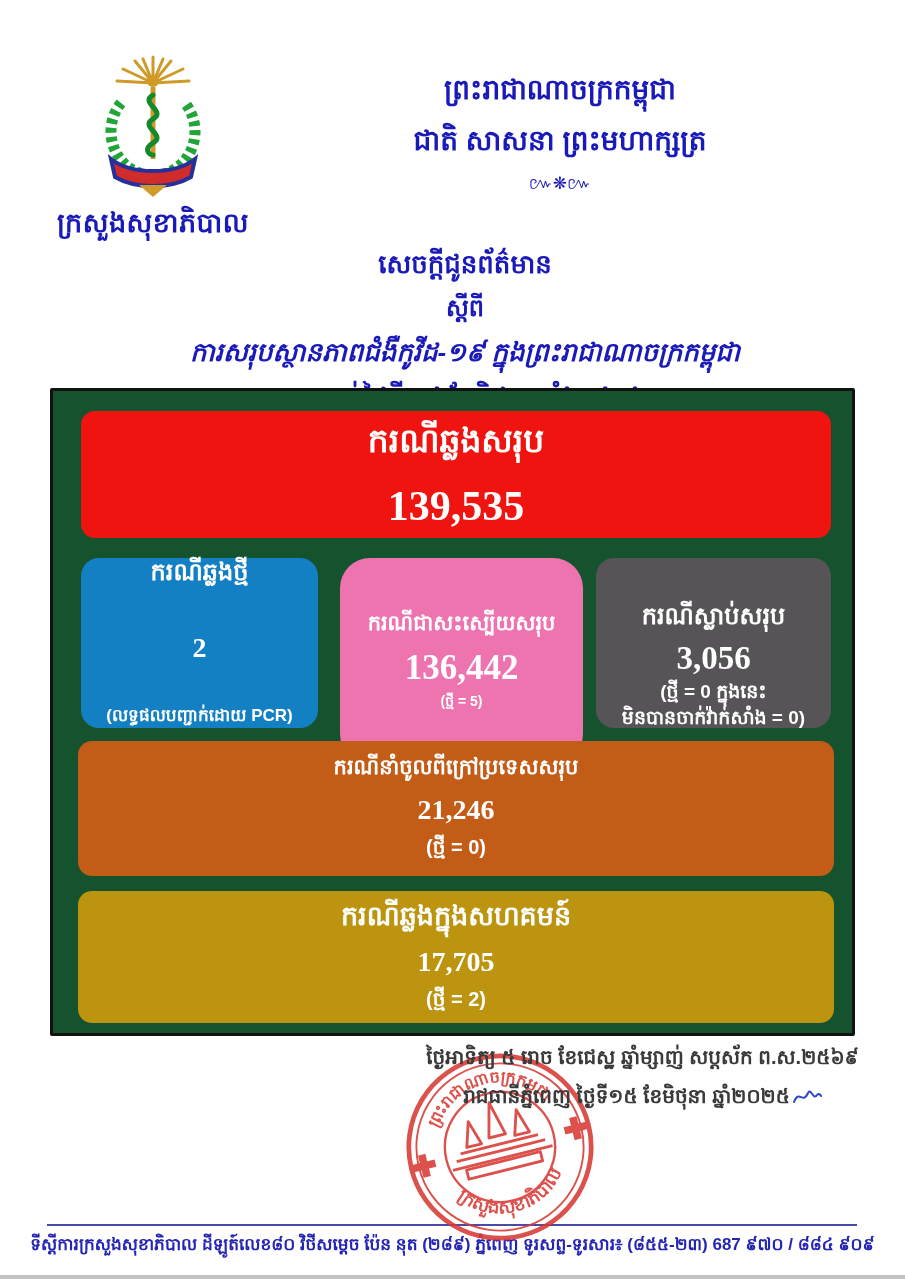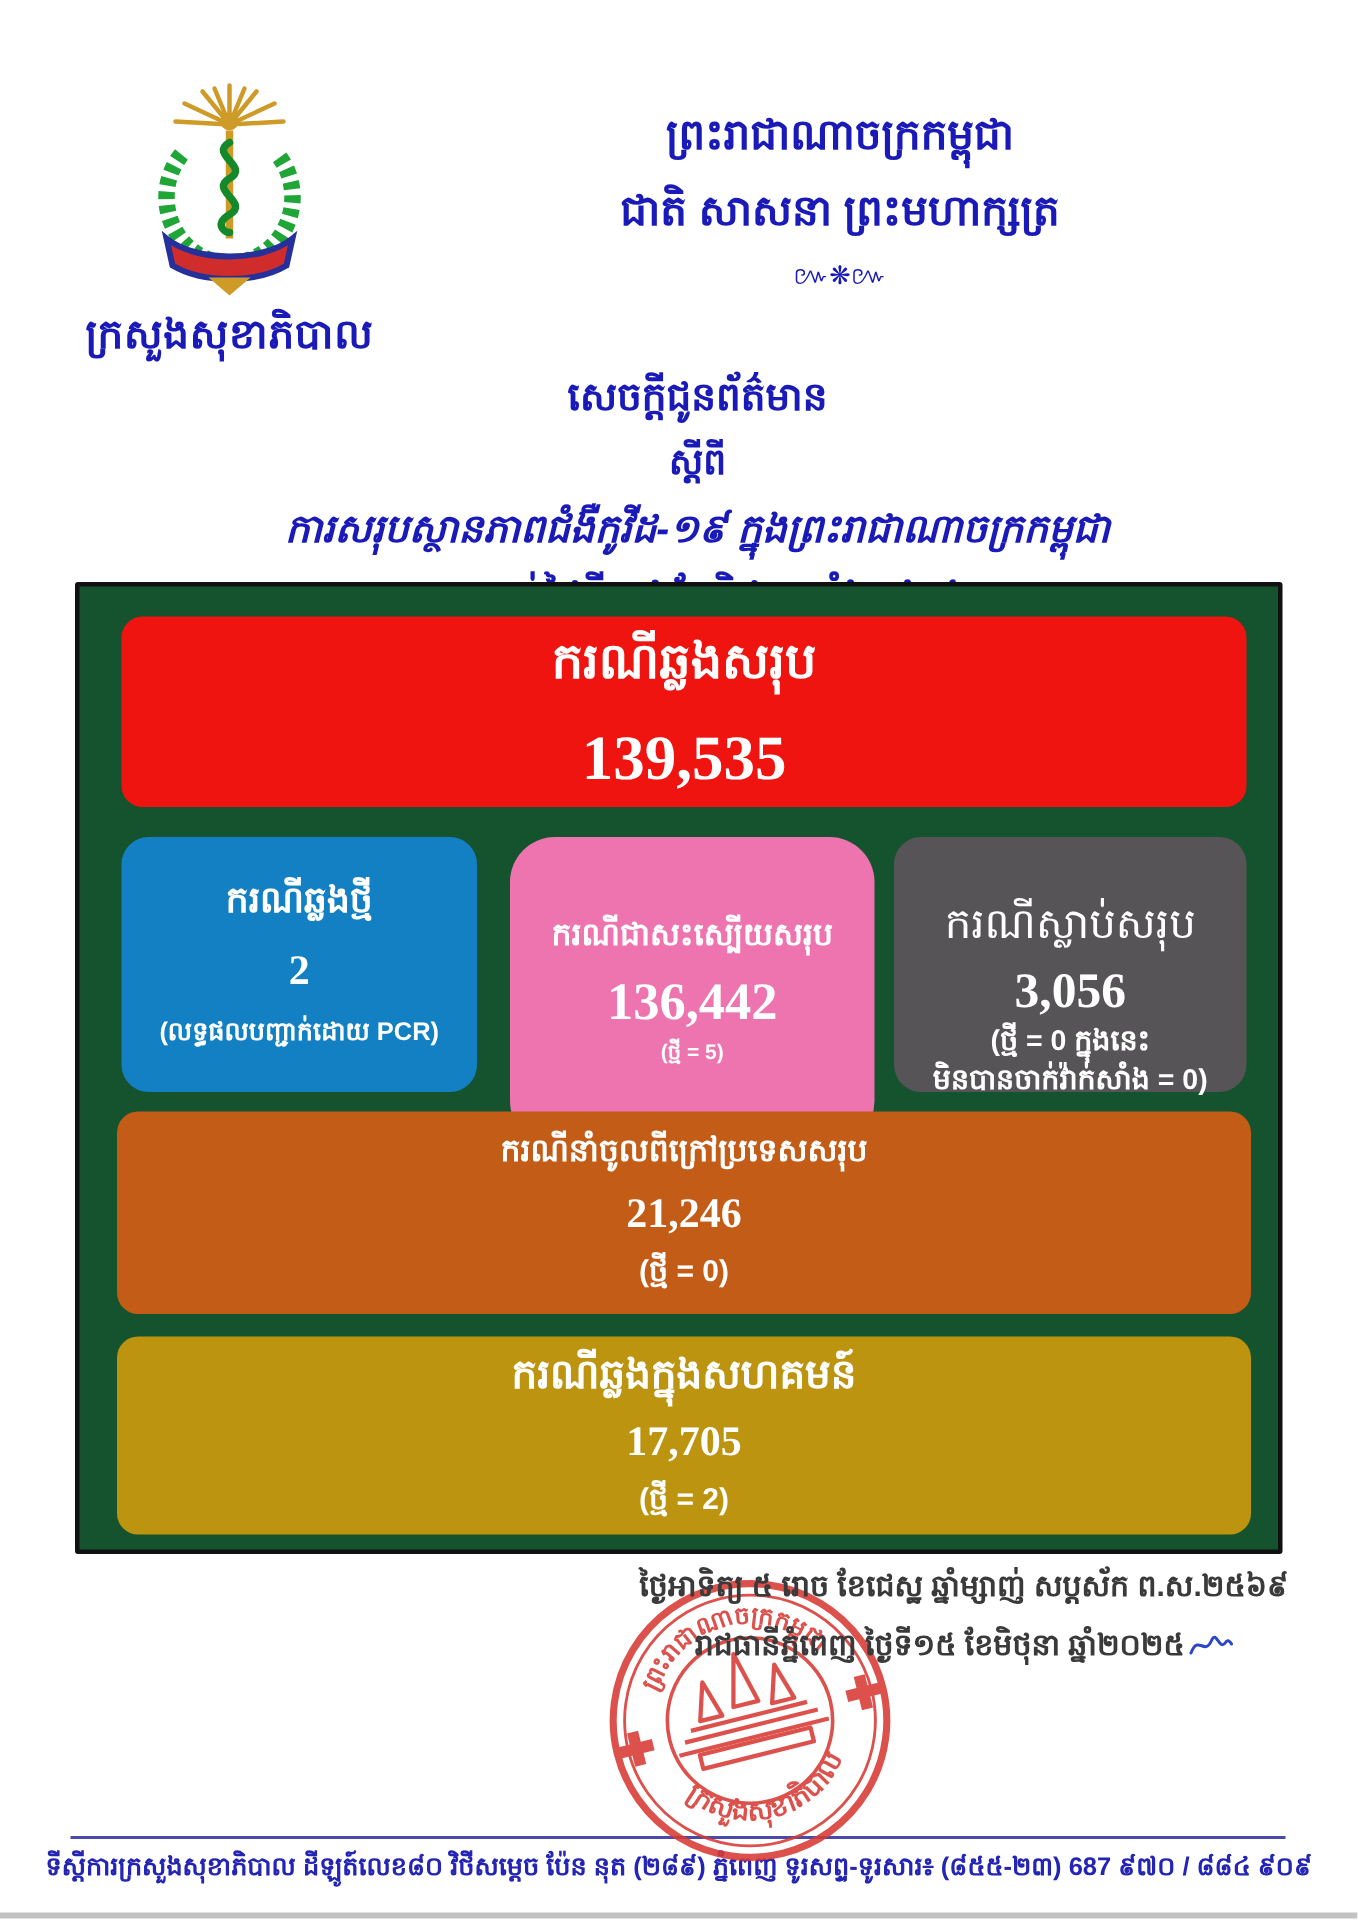--- a/index.html
+++ b/index.html
@@ -28,32 +28,32 @@
 
   
   .stats-frame { position:absolute; left:50px; top:388px; width:805px; height:648px; border:3px solid #111; background:#14532d; border-radius:2px; }
   .stat-box { position:absolute; color:#fff; text-align:center; display:flex; flex-direction:column; align-items:center; justify-content:center; }
   .num { font-family:"Liberation Serif", serif; font-weight:bold; }
 
   .box-total { left:28px; top:20px; width:750px; height:127px; background:#f01410; border-radius:14px; }
   .box-total .lbl { font-size:33px; font-weight:bold; }
   .box-total .num { font-size:42px; margin-top:14px; }
 
-  .box-new { left:28px; top:167px; width:237px; height:170px; background:#1480c4; border-radius:18px; padding:6px; }
+  .box-new { left:28px; top:167px; width:237px; height:170px; background:#1480c4; border-radius:18px; padding:6px;gap:28px; }
   .box-new .lbl { font-size:24px; font-weight:bold; }
   .box-new .num { font-size:28px; margin-top:12px; }
   .box-new .note { font-size:17px; font-weight:bold; margin-top:12px; }
 
   .box-recovered { left:287px; top:167px; width:243px; height:206px; background:#ee74b0; border-radius:30px; padding:6px; }
   .box-recovered .lbl { font-size:21px; font-weight:bold; }
   .box-recovered .num { font-size:35px; margin-top:8px; }
   .box-recovered .note { font-size:14px; font-weight:bold; margin-top:4px; }
 
   .box-deaths { left:543px; top:167px; width:235px; height:170px; background:#575457; border-radius:18px; padding:4px; }
-  .box-deaths .lbl { font-size:28px; font-weight:normal;margin-top:45px; }
+  .box-deaths .lbl { font-size:24px; font-weight:bold;margin-top:45px; }
   .box-deaths .num { font-size:33px; margin-top:4px; }
   .box-deaths .note { font-size:19px; font-weight:bold; margin-top:2px; line-height:1.35; }
 
   .box-imported { left:25px; top:350px; width:756px; height:135px; background:#c25c17; border-radius:14px; }
   .box-imported .lbl { font-size:21px; font-weight:bold; }
   .box-imported .num { font-size:28px; margin-top:10px; }
   .box-imported .note { font-size:20px; font-weight:bold; margin-top:8px; }
 
   .box-community { left:25px; top:500px; width:756px; height:132px; background:#bc9410; border-radius:14px; }
   .box-community .lbl { font-size:27px; font-weight:bold; }

